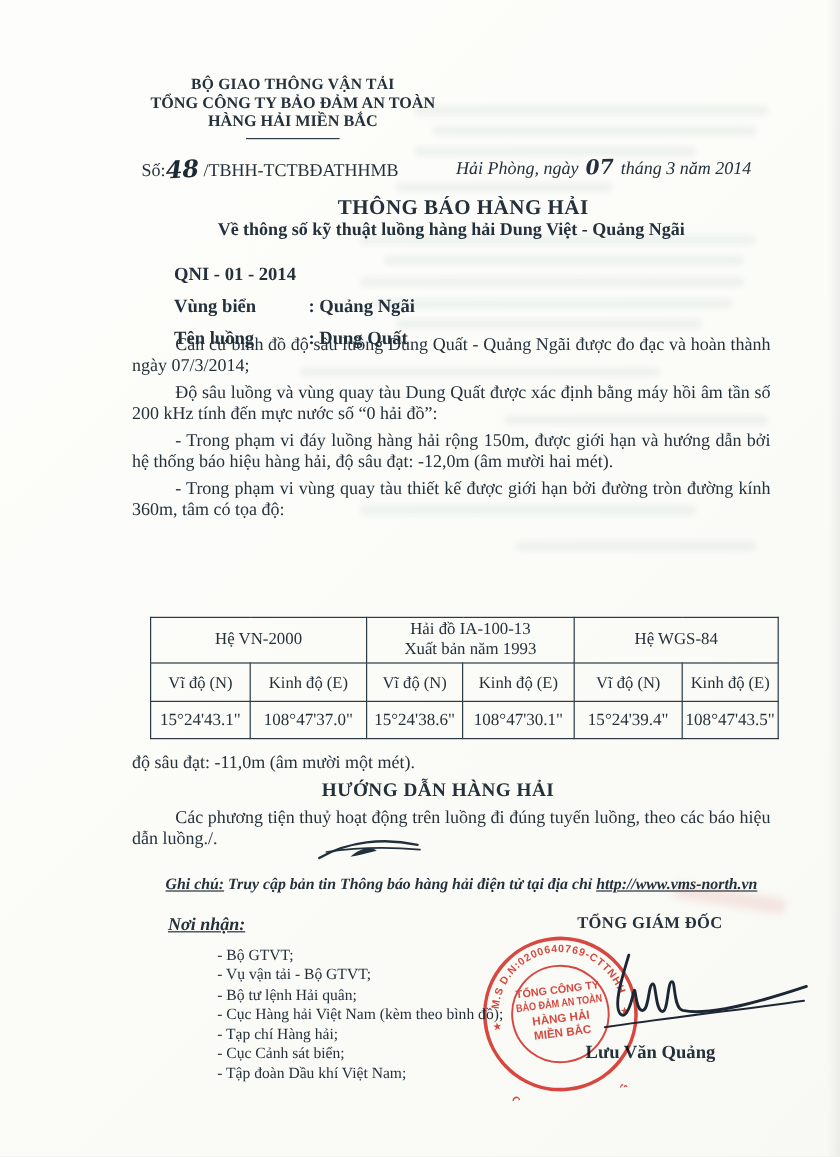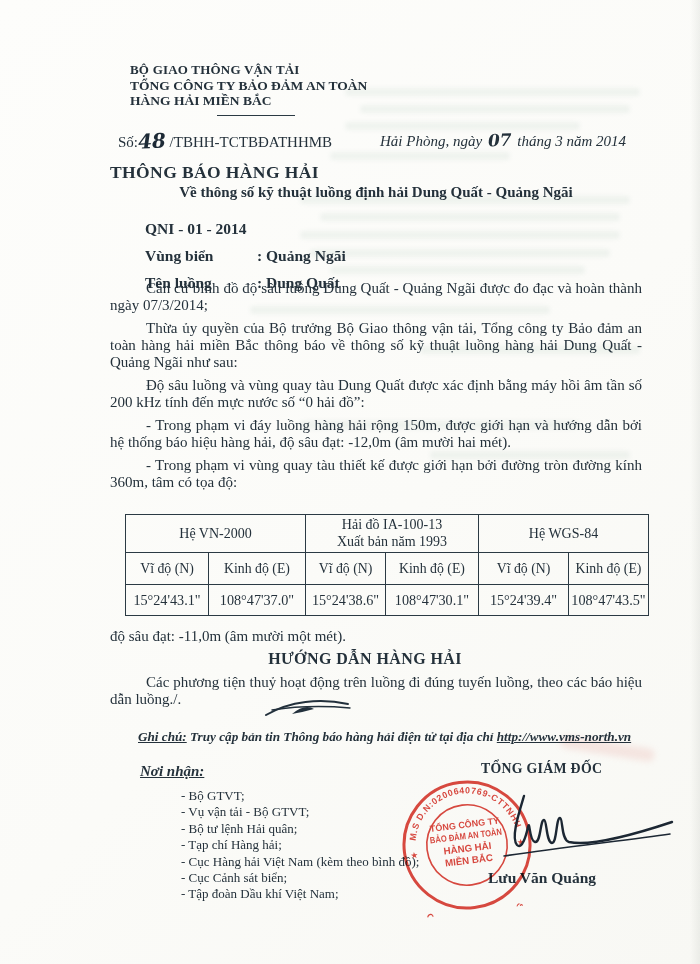--- a/index.html
+++ b/index.html
@@ -6,36 +6,36 @@
   #page{
     position:relative;width:700px;height:964px;margin:0 auto;
     background:linear-gradient(135deg,#fdfdfb 0%,#fbfbf8 55%,#f8f8f4 100%);
     font-family:"Liberation Serif","DejaVu Serif",serif;
     color:#24313b;overflow:hidden;
   }
   #page::after{content:"";position:absolute;right:0;top:0;width:10px;height:100%;
     background:linear-gradient(to right,rgba(120,130,120,0),rgba(120,130,120,.10));}
   .abs{position:absolute;}
   
-  .hdr-left{left:118px;top:62px;width:252px;line-height:15.5px;margin-left:12px;}
+  .hdr-left{left:118px;top:62px;width:252px;text-align:center;line-height:15.5px;}
   .hdr-left .l1{font-size:13px;font-weight:600;letter-spacing:.2px;}
   .hdr-left .l2,.hdr-left .l3{font-size:13.5px;font-weight:700;}
   .rule{height:1.4px;background:#2b3a44;margin:6px auto 0;}
   .hdr-right{left:388px;top:62px;width:292px;text-align:center;}
   .hdr-right .l1{font-size:13px;font-weight:700;letter-spacing:.1px;}
   .hdr-right .l2{font-size:15px;font-weight:700;margin-top:3px;word-spacing:2px;}
   
   .refline{left:118px;top:128px;font-size:15px;white-space:nowrap;}
   .hand-number{display:inline-block;font-family:"DejaVu Serif",serif;font-style:italic;
     font-weight:600;font-size:20px;transform:rotate(-3deg) translateY(1px);color:#1d2a36;}
   .dateline{left:380px;top:130px;font-size:15px;font-style:italic;white-space:nowrap;}
   .hand-day{display:inline-block;font-family:"DejaVu Serif",serif;font-weight:700;
     font-size:17px;transform:rotate(-2deg);margin:0 2px;}
   
-  .doc-title{left:110px;top:162px;width:532px;font-size:17.5px;font-weight:700;letter-spacing:.4px;}
+  .doc-title{left:120px;top:162px;width:532px;text-align:center;font-size:17.5px;font-weight:700;letter-spacing:.4px;}
   .doc-subtitle{left:110px;top:184px;width:532px;text-align:center;font-size:15px;font-weight:700;}
   
   .meta{left:145px;top:215px;font-size:15.5px;line-height:27px;font-weight:bold;}
   .meta .row{display:flex;}
   .meta .lab{width:112px;}
   
   .body-block{left:110px;top:280px;width:532px;font-size:15px;line-height:17.2px;text-align:justify;}
   .body-block p{margin:0 0 5.5px 0;text-indent:36px;}
   
   table.coord{left:125px;top:514px;border-collapse:collapse;table-layout:fixed;
@@ -112,37 +112,36 @@
     <span>Số:</span><span class="hand-number">48</span><span> /TBHH-TCTBĐATHHMB</span>
   </div>
 
   <div class="abs dateline">
     <span>Hải Phòng, ngày</span>
     <span class="hand-day">07</span>
     <span>tháng 3 năm 2014</span>
   </div>
 
   <div class="abs doc-title">THÔNG BÁO HÀNG HẢI</div>
-  <div class="abs doc-subtitle">Về thông số kỹ thuật luồng định hải Dung Quất - Quảng Ngãi</div>
+  <div class="abs doc-subtitle">Về thông số kỹ thuật luồng hàng hải Dung Việt - Quảng Ngãi</div>
 
   <div class="abs meta">
     <div>QNI - 01 - 2014</div>
     <div class="row">
       <span class="lab">Vùng biển</span>
       <span>: Quảng Ngãi</span>
     </div>
     <div class="row">
       <span class="lab">Tên luồng</span>
       <span>: Dung Quất</span>
     </div>
   </div>
 
   <div class="abs body-block">
     <p>Căn cứ bình đồ độ sâu luồng Dung Quất - Quảng Ngãi được đo đạc và hoàn thành ngày 07/3/2014;</p>
-    <p>Thừa ủy quyền của Bộ trưởng Bộ Giao thông vận tải, Tổng công ty Bảo đảm an toàn hàng hải miền Bắc thông báo về thông số kỹ thuật luồng hàng hải Dung Quất - Quảng Ngãi như sau:</p>
     <p>Độ sâu luồng và vùng quay tàu Dung Quất được xác định bằng máy hồi âm tần số 200 kHz tính đến mực nước số “0 hải đồ”:</p>
     <p>- Trong phạm vi đáy luồng hàng hải rộng 150m, được giới hạn và hướng dẫn bởi hệ thống báo hiệu hàng hải, độ sâu đạt: -12,0m (âm mười hai mét).</p>
     <p>- Trong phạm vi vùng quay tàu thiết kế được giới hạn bởi đường tròn đường kính 360m, tâm có tọa độ:</p>
   </div>
 
   <table class="abs coord">
     <colgroup>
       <col style="width:83px">
         <col style="width:97px">
         <col style="width:80px">
@@ -191,22 +190,22 @@
 
   <div class="abs note-line">
     <span class="u">Ghi chú:</span><span> Truy cập bản tin Thông báo hàng hải điện tử tại địa chỉ </span><span class="u">http://www.vms-north.vn</span>
   </div>
 
   <div class="abs recip-label">Nơi nhận:</div>
   <div class="abs recip-list">
     <div>- Bộ GTVT;</div>
     <div>- Vụ vận tải - Bộ GTVT;</div>
     <div>- Bộ tư lệnh Hải quân;</div>
+    <div>- Cục Hàng hải Việt Nam (kèm theo bình đồ);</div>
     <div>- Tạp chí Hàng hải;</div>
-    <div>- Cục Hàng hải Việt Nam (kèm theo bình đồ);</div>
     <div>- Cục Cảnh sát biển;</div>
     <div>- Tập đoàn Dầu khí Việt Nam;</div>
   </div>
 
   <div class="abs sign-title">TỔNG GIÁM ĐỐC</div>
   <div class="abs sign-name">Lưu Văn Quảng</div>
 
   <svg class="abs stamp-wrap" viewBox="-100 -100 200 200">
     <g fill="none" stroke="#d93a31">
       <circle cx="0" cy="0" r="94" stroke-width="4.5"></circle>

